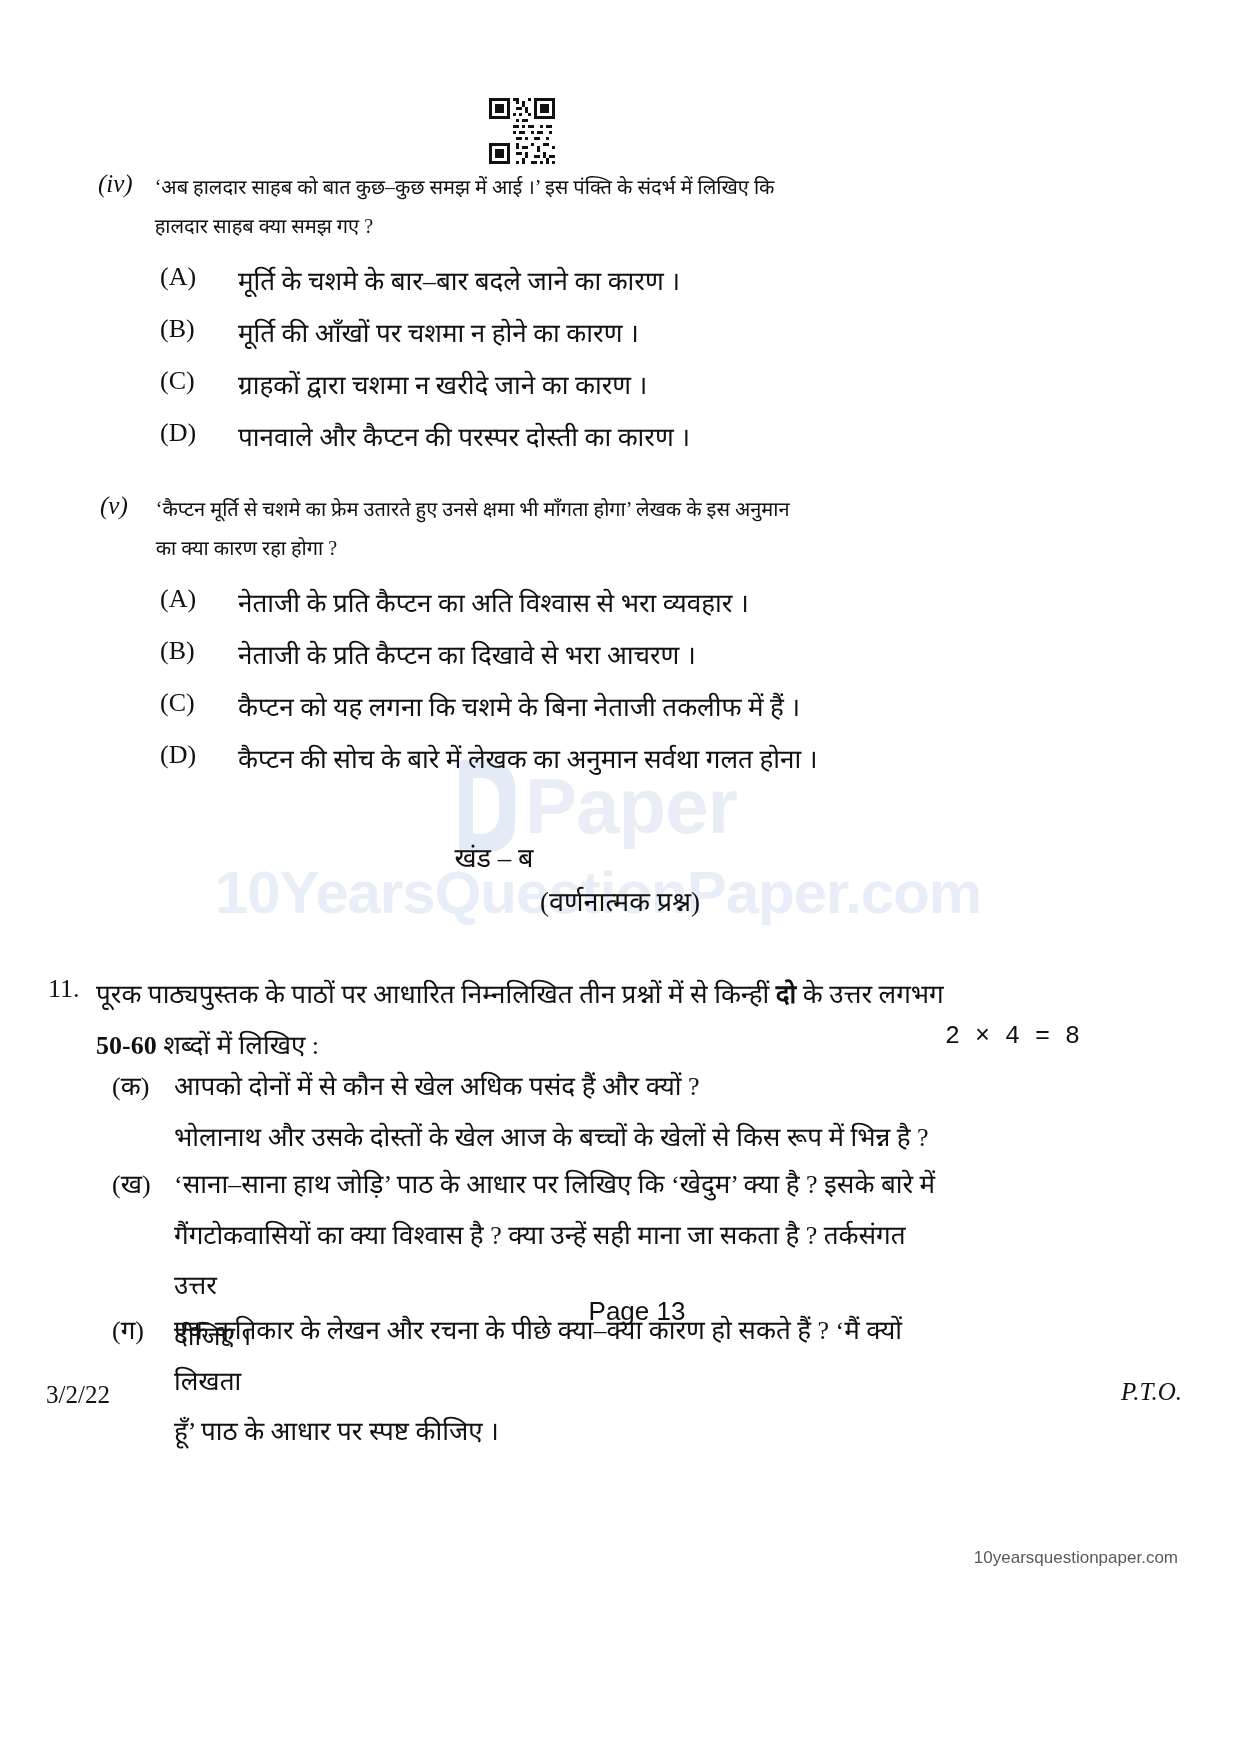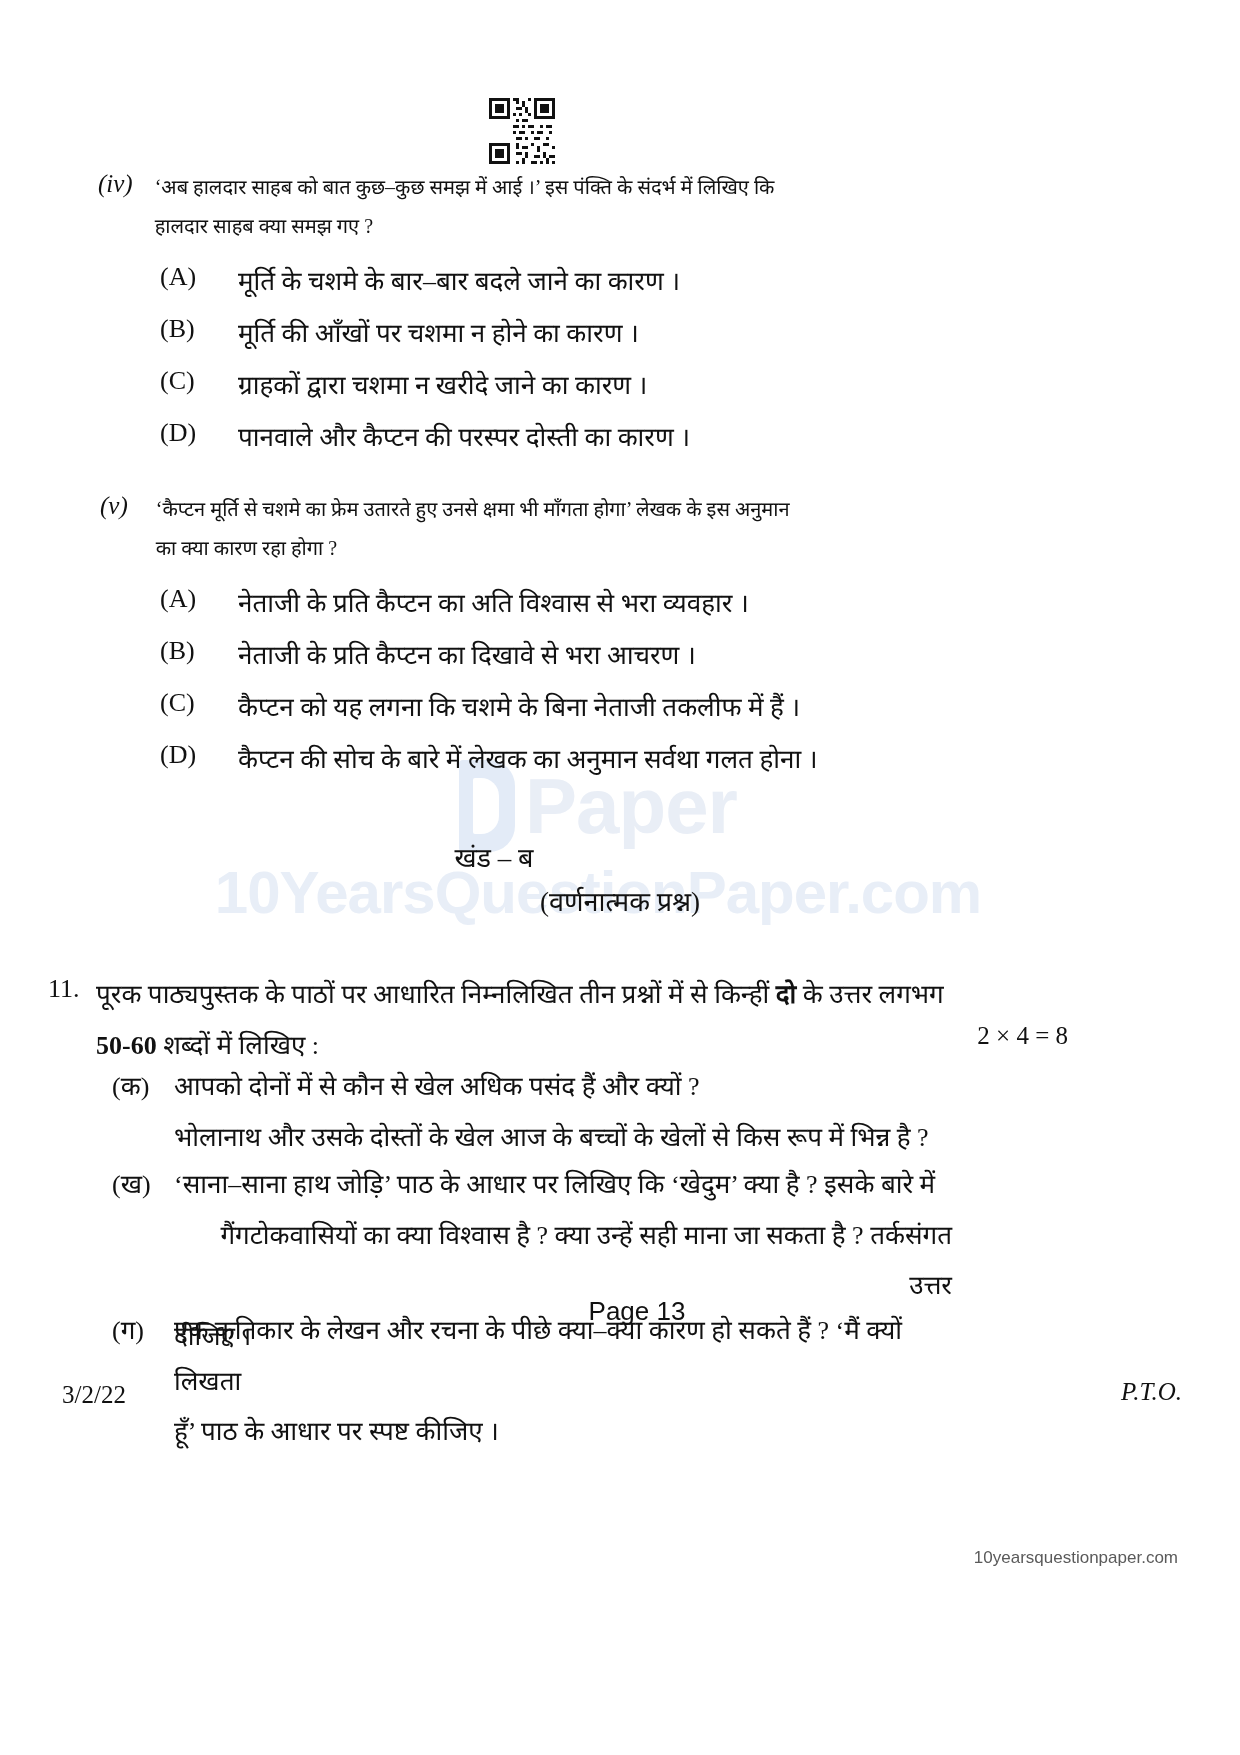--- a/index.html
+++ b/index.html
@@ -181,21 +181,21 @@
   .sub-label {
     flex: 0 0 62px;
   }
   .sub-text {
     flex: 1 1 auto;
   }
 
   
   .footer-left {
     position: absolute;
-    left: 62px;
+    left: 46px;
     top: 1381px;
     font-size: 25px;
     font-family: "Liberation Serif", serif;
   }
   .footer-center {
     position: absolute;
     left: 0;
     top: 1296px;
     width: 1240px;
     text-align: center;
@@ -352,35 +352,35 @@
     </div>
 
     <div class="section-head hi" style="top:838px;">खंड – ब</div>
     <div class="section-sub hi" style="top:882px;">(वर्णनात्मक प्रश्न)</div>
 
     <div class="q11-num">11.</div>
     <div class="q11-body hi">
       <span>पूरक पाठ्यपुस्तक के पाठों पर आधारित निम्नलिखित तीन प्रश्नों में से किन्हीं </span><b>दो</b><span> के उत्तर लगभग</span>
       <span style="display:block;"><b>50-60</b><span> शब्दों में लिखिए :</span></span>
     </div>
-    <div class="marks" style="top:1022px; right:172px;">2 × 4 = 8</div>
+    <div class="marks" style="top:1022px; right:160px;font-family:Liberation Mono, monospace;">2 × 4 = 8</div>
 
     <div class="sub-row" style="left:112px; top:1062px; width:840px;">
       <span class="sub-label hi">(क)</span>
       <span class="sub-text hi">
         <span style="display:block;">आपको दोनों में से कौन से खेल अधिक पसंद हैं और क्यों ?</span>
         <span>भोलानाथ और उसके दोस्तों के खेल आज के बच्चों के खेलों से किस रूप में भिन्न है ?</span>
       </span>
     </div>
 
     <div class="sub-row" style="left:112px; top:1160px; width:840px;">
       <span class="sub-label hi">(ख)</span>
       <span class="sub-text hi">
         <span>‘साना–साना हाथ जोड़ि’ पाठ के आधार पर लिखिए कि ‘खेदुम’ क्या है ? इसके बारे में</span>
-        <span style="display:block;text-align:right;">गैंगटोकवासियों का क्या विश्वास है ? क्या उन्हें सही माना जा सकता है ? तर्कसंगत उत्तर</span>
+        <span style="display:block;">गैंगटोकवासियों का क्या विश्वास है ? क्या उन्हें सही माना जा सकता है ? तर्कसंगत उत्तर</span>
         <span style="display:block;">दीजिए ।</span>
       </span>
     </div>
 
     <div class="sub-row" style="left:112px; top:1306px; width:840px;">
       <span class="sub-label hi">(ग)</span>
       <span class="sub-text hi">
         <span>एक कृतिकार के लेखन और रचना के पीछे क्या–क्या कारण हो सकते हैं ? ‘मैं क्यों लिखता</span>
         <span style="display:block;">हूँ’ पाठ के आधार पर स्पष्ट कीजिए ।</span>
       </span>

